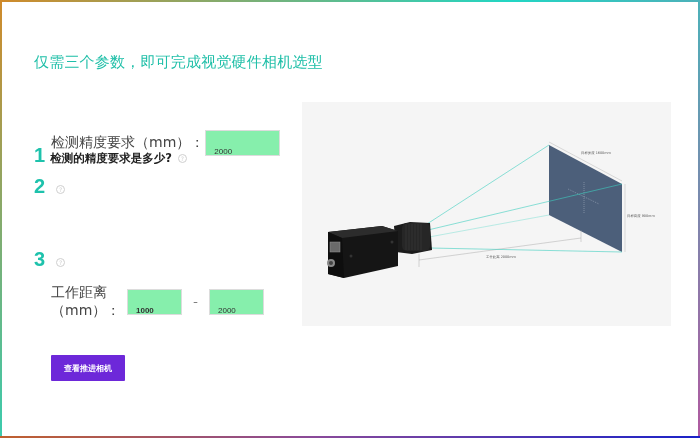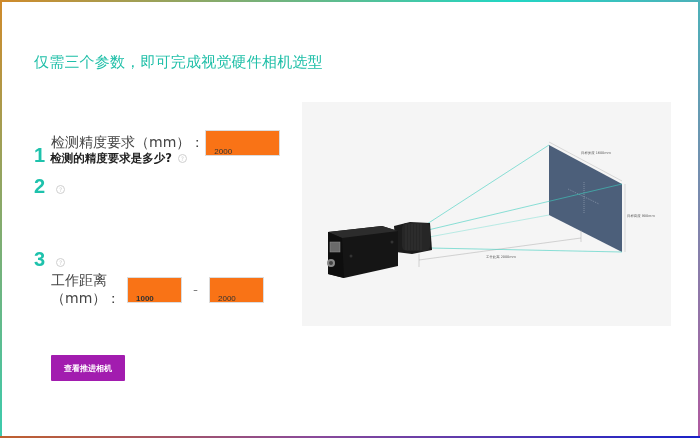--- a/index.html
+++ b/index.html
@@ -27,28 +27,28 @@
   .q-text { font-size: 11.5px; color: #222; font-weight: 600; margin-top: 48px; }
   .help-icon {
     display: inline-block; width: 9px; height: 9px; border: 1px solid #cfcfcf; border-radius: 50%;
     font-size: 6px; color: #cfcfcf; text-align: center; line-height: 7px; margin-left: 6px;
     position: relative; top: -1px;
   }
 
   .row { position: absolute; left: 49px; display: flex; align-items: center; height: 20px; }
   .row-label { font-size: 14px; color: #444; }
   .field {
-    height: 20px; border: 1px solid #dcdcdc; background: #f97316; font-size: 8px; color: #333;
+    height: 20px; border: 1px solid #dcdcdc; background: #86efac; font-size: 8px; color: #333;
     padding: 12px 8px; line-height: 18px; font-family: "Liberation Sans", sans-serif;
   }
   .sep { width: 27px; text-align: center; font-size: 9px; color: #333; }
 
   .cta-button {
     position: absolute; left: 49px; top: 353px; width: 74px; height: 26px;
-    background: #a21caf; color: #fff; font-size: 8px; font-weight: 600;
+    background: #6d28d9; color: #fff; font-size: 8px; font-weight: 600;
     display: flex; align-items: center; justify-content: center; border-radius: 1px; cursor: pointer;
   }
 
   .illustration {
     position: absolute; left: 300px; top: 100px; width: 369px; height: 224px; background: #f5f5f5;
     overflow: hidden;
   }
   .illustration svg { position: absolute; left: 0; top: 0; }
   .svg-label { font-size: 3.4px; fill: #555; font-family: "DejaVu Sans", sans-serif; }
 </style>
@@ -72,21 +72,21 @@
 
     <div class="question" style="top:174px;">
       <span class="q-num">2</span>
       <span class="help-icon">?</span>
     </div>
 
     <div class="question" style="top:247px;">
       <span class="q-num">3</span>
       <span class="help-icon">?</span>
     </div>
-    <div class="row" style="top:278px;justify-content:flex-end;">
+    <div class="row" style="top:290px;justify-content:flex-end;">
       <span class="row-label" style="width:76px;">工作距离（mm）：</span>
       <div class="field" style="width:55px;font-weight:bold;">1000</div>
       <span class="sep">–</span>
       <div class="field" style="width:55px;">2000</div>
     </div>
 
     <div class="cta-button">查看推进相机</div>
 
     <div class="illustration">
       <svg width="369" height="224" viewBox="0 0 369 224">

